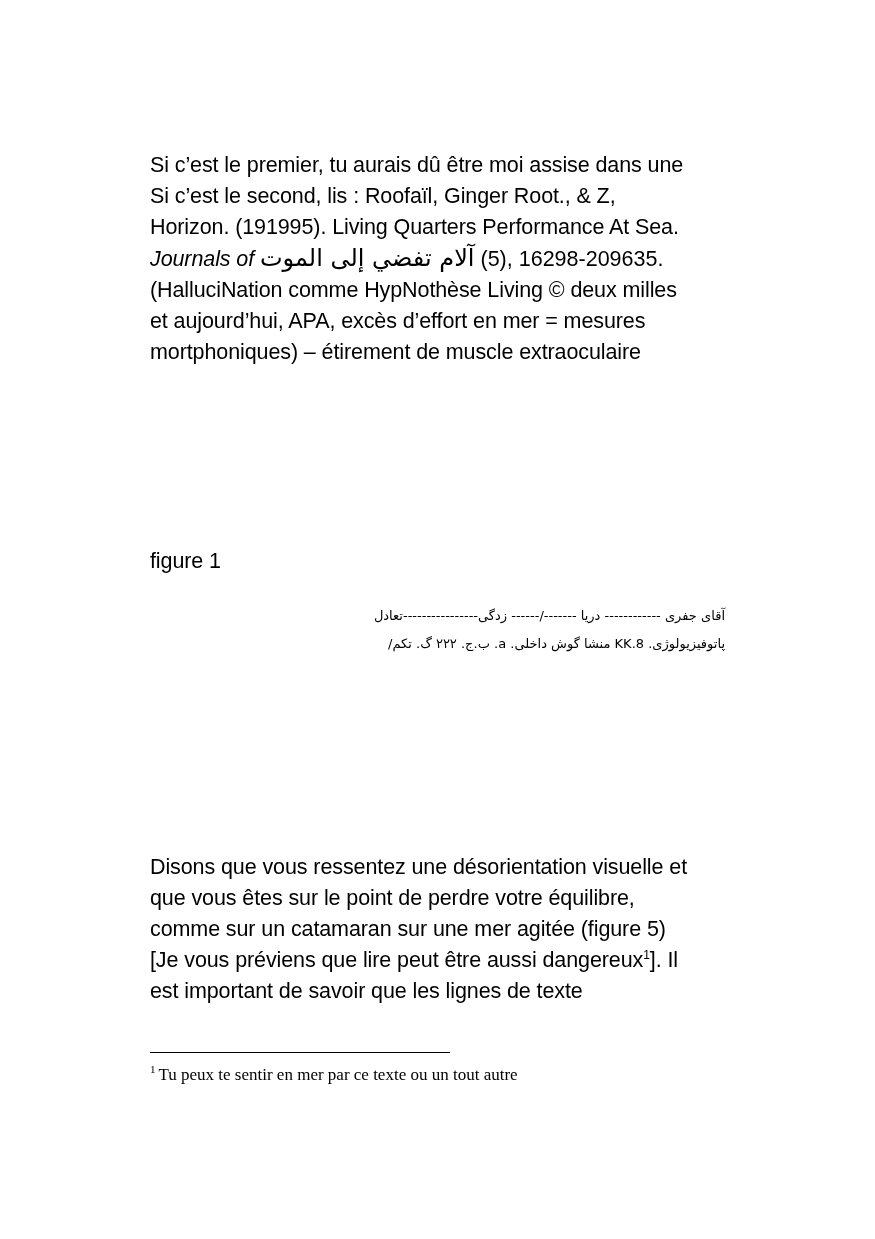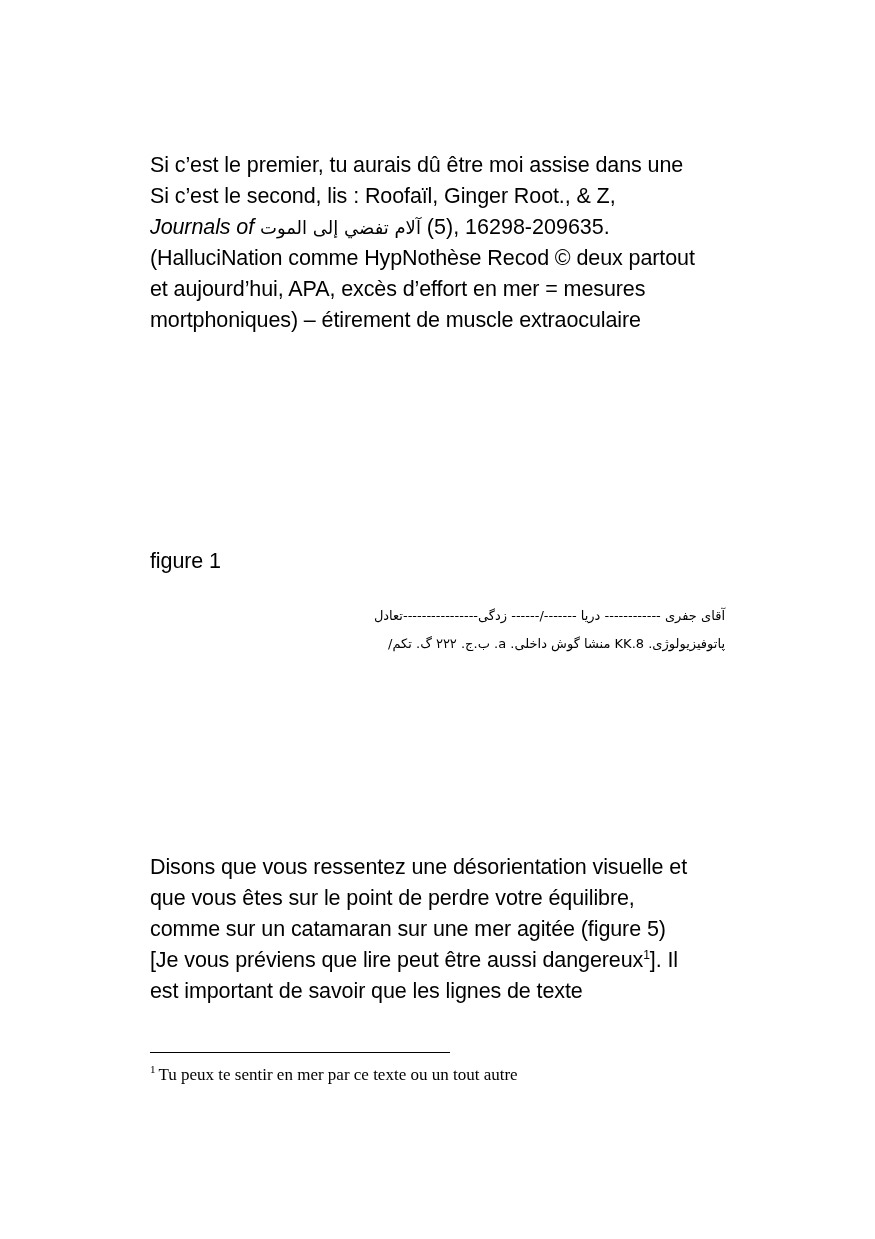--- a/index.html
+++ b/index.html
@@ -24,21 +24,21 @@
       position: absolute;
       left: 150px;
       width: 600px;
       font-family: "Liberation Sans", "DejaVu Sans", sans-serif;
       font-size: 21.5px;
       line-height: 31px;
       letter-spacing: -0.1px;
     }
     .line { display: block; white-space: nowrap; }
     .italic { font-style: italic; }
-    .ar { font-family: "DejaVu Sans", sans-serif; font-size: 18px; }
+    .ar { font-family: "DejaVu Sans", sans-serif; font-size: 24px; }
     #para1 { top: 150px; }
     #figure-label { top: 546px; }
     .persian {
       position: absolute;
       left: 150px;
       width: 575px;
       top: 602px;
       direction: rtl;
       text-align: right;
       font-family: "DejaVu Sans", sans-serif;
@@ -78,22 +78,23 @@
     }
   </style>
 </head>
 <body>
 
 <div class="page">
 
   <div class="body-text" id="para1">
     <span class="line">Si c’est le premier, tu aurais dû être moi assise dans une</span>
     <span class="line">Si c’est le second, lis : Roofaïl, Ginger Root., &amp; Z,</span>
+    <span class="line">Horizon. (191995). Living Quarters Performance At Sea.</span>
     <span class="line"><span class="italic">Journals of</span> <span class="ar" dir="rtl">آلام تفضي إلى الموت</span><span> (5), 16298-209635.</span></span>
-    <span class="line">(HalluciNation comme HypNothèse Recod © deux partout</span>
+    <span class="line">(HalluciNation comme HypNothèse Living © deux milles</span>
     <span class="line">et aujourd’hui, APA, excès d’effort en mer = mesures</span>
     <span class="line">mortphoniques) – étirement de muscle extraoculaire</span>
   </div>
 
   <div class="body-text" id="figure-label">figure 1</div>
 
   <div class="persian">
     <span class="line">آقای جفری ------------ دریا -------/------ زدگی----------------تعادل</span>
     <span class="line">پاتوفیزیولوژی. KK.8 منشا گوش داخلی. a. ب.ج. ۲۲۲ گ. تکم/</span>
   </div>

